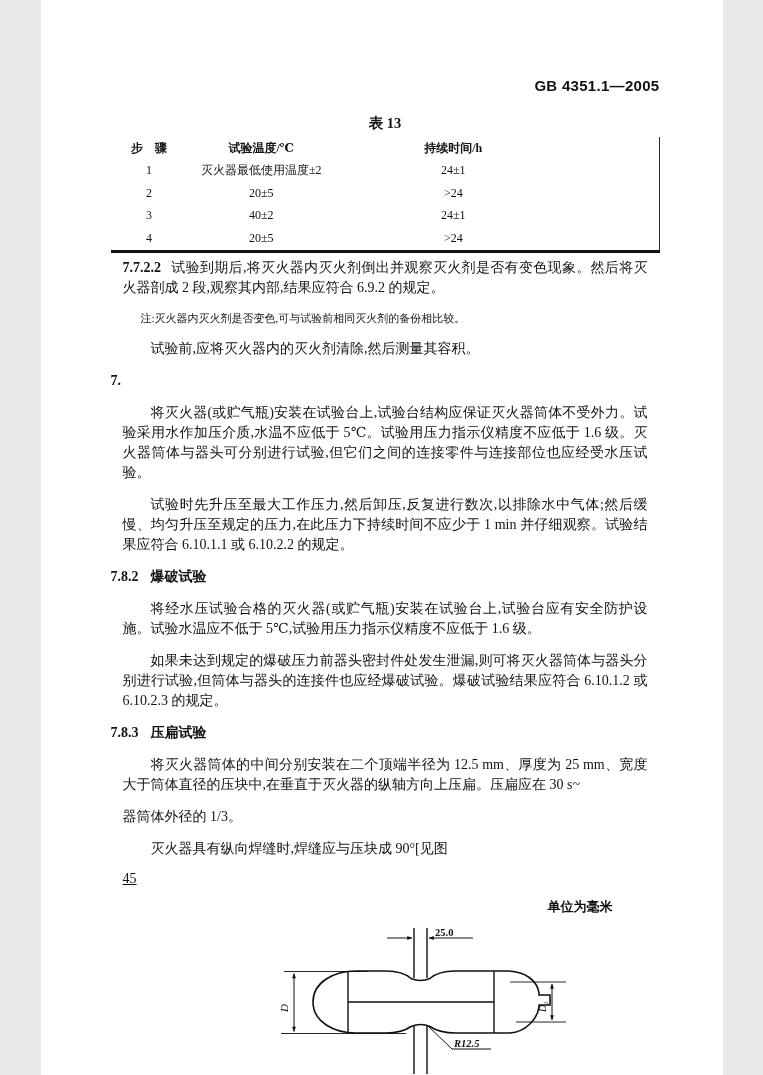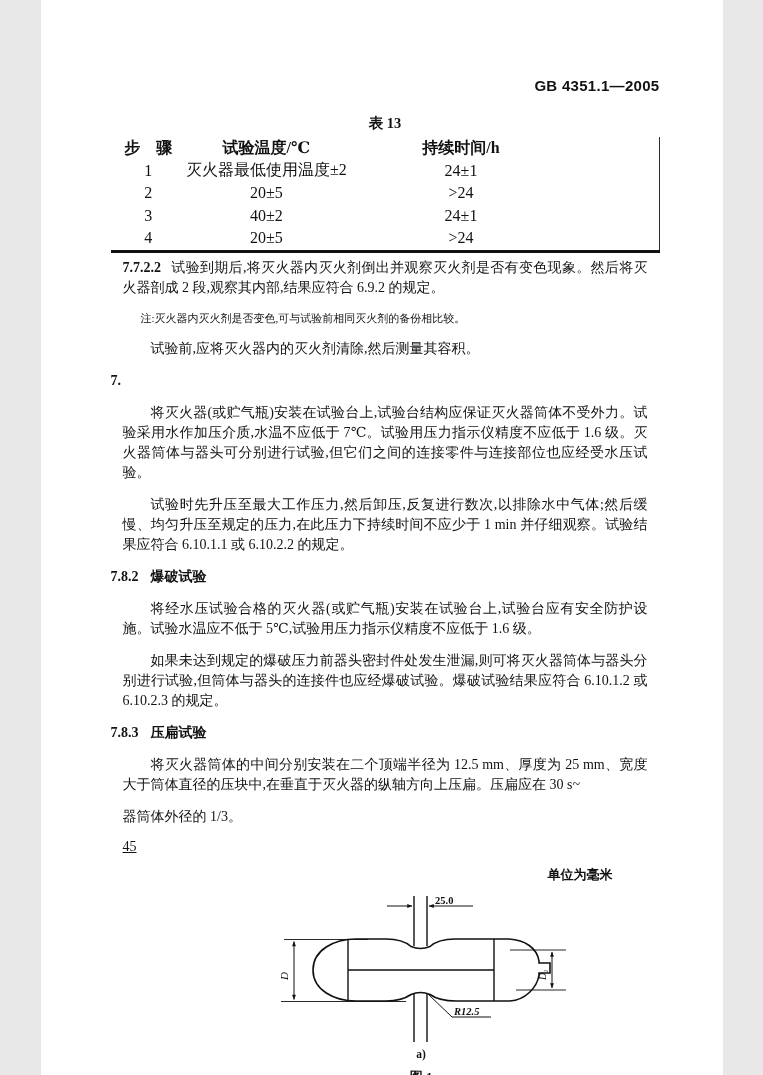--- a/index.html
+++ b/index.html
@@ -27,21 +27,21 @@
     font-size:14.5px;
     margin-top:21px;
     line-height:16px;
   }
   table.t13{
     width:100%;
     margin-top:6px;
     border-collapse:collapse;
     border-right:1.5px solid #2a2a2a;
     border-bottom:3px solid #111;
-    font-size:16px;
+    font-size:12px;
   }
   table.t13 th, table.t13 td{
     padding:0;
     height:22.5px;
     text-align:center;
     vertical-align:middle;
     font-weight:normal;
     white-space:nowrap;
   }
   table.t13 th{font-weight:bold;}
@@ -139,37 +139,38 @@
 
       <p class="para first-after-table"><span class="num">7.7.2.2</span><span>试验到期后,将灭火器内灭火剂倒出并观察灭火剂是否有变色现象。然后将灭火器剖成 2 段,观察其内部,结果应符合 6.9.2 的规定。</span></p>
 
       <p class="para note">注:灭火器内灭火剂是否变色,可与试验前相同灭火剂的备份相比较。</p>
 
 
       <p class="para indent">试验前,应将灭火器内的灭火剂清除,然后测量其容积。</p>
 
       <p class="orphan">7.</p>
 
-      <p class="para indent">将灭火器(或贮气瓶)安装在试验台上,试验台结构应保证灭火器筒体不受外力。试验采用水作加压介质,水温不应低于 7℃。试验用压力指示仪精度不应低于 1.6 级。灭火器筒体与器头可分别进行试验,但它们之间的连接零件与连接部位也应经受水压试验。</p>
+      <p class="para indent">将灭火器(或贮气瓶)安装在试验台上,试验台结构应保证灭火器筒体不受外力。试验采用水作加压介质,水温不应低于 5℃。试验用压力指示仪精度不应低于 1.6 级。灭火器筒体与器头可分别进行试验,但它们之间的连接零件与连接部位也应经受水压试验。</p>
 
       <p class="para indent">试验时先升压至最大工作压力,然后卸压,反复进行数次,以排除水中气体;然后缓慢、均匀升压至规定的压力,在此压力下持续时间不应少于 1 min 并仔细观察。试验结果应符合 6.10.1.1 或 6.10.2.2 的规定。</p>
 
       <p class="heading"><span class="num">7.8.2</span><span class="ht">爆破试验</span></p>
 
       <p class="para indent">将经水压试验合格的灭火器(或贮气瓶)安装在试验台上,试验台应有安全防护设施。试验水温应不低于 5℃,试验用压力指示仪精度不应低于 1.6 级。</p>
 
 
       <p class="para indent">如果未达到规定的爆破压力前器头密封件处发生泄漏,则可将灭火器筒体与器头分别进行试验,但筒体与器头的连接件也应经爆破试验。爆破试验结果应符合 6.10.1.2 或 6.10.2.3 的规定。</p>
 
       <p class="heading"><span class="num">7.8.3</span><span class="ht">压扁试验</span></p>
 
       <p class="para indent">将灭火器筒体的中间分别安装在二个顶端半径为 12.5 mm、厚度为 25 mm、宽度大于筒体直径的压块中,在垂直于灭火器的纵轴方向上压扁。压扁应在 30 s~</p>
 
       <p class="para">器筒体外径的 1/3。</p>
 
+      <p class="para indent">灭火器具有纵向焊缝时,焊缝应与压块成 90°[见图</p>
 
       <p class="para page-num">45</p>
 
       <p class="para unit-note">单位为毫米</p>
     </div>
 
     <div class="figure-wrap">
       <svg viewBox="0 0 330 200" width="330" height="200">
         <defs>
           <marker id="arr" viewBox="0 0 10 10" refX="9.5" refY="5" markerWidth="9" markerHeight="5" orient="auto-start-reverse">

